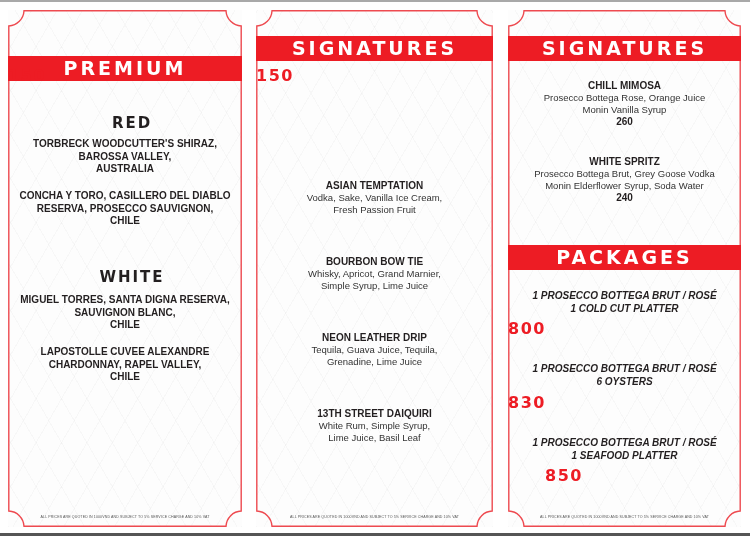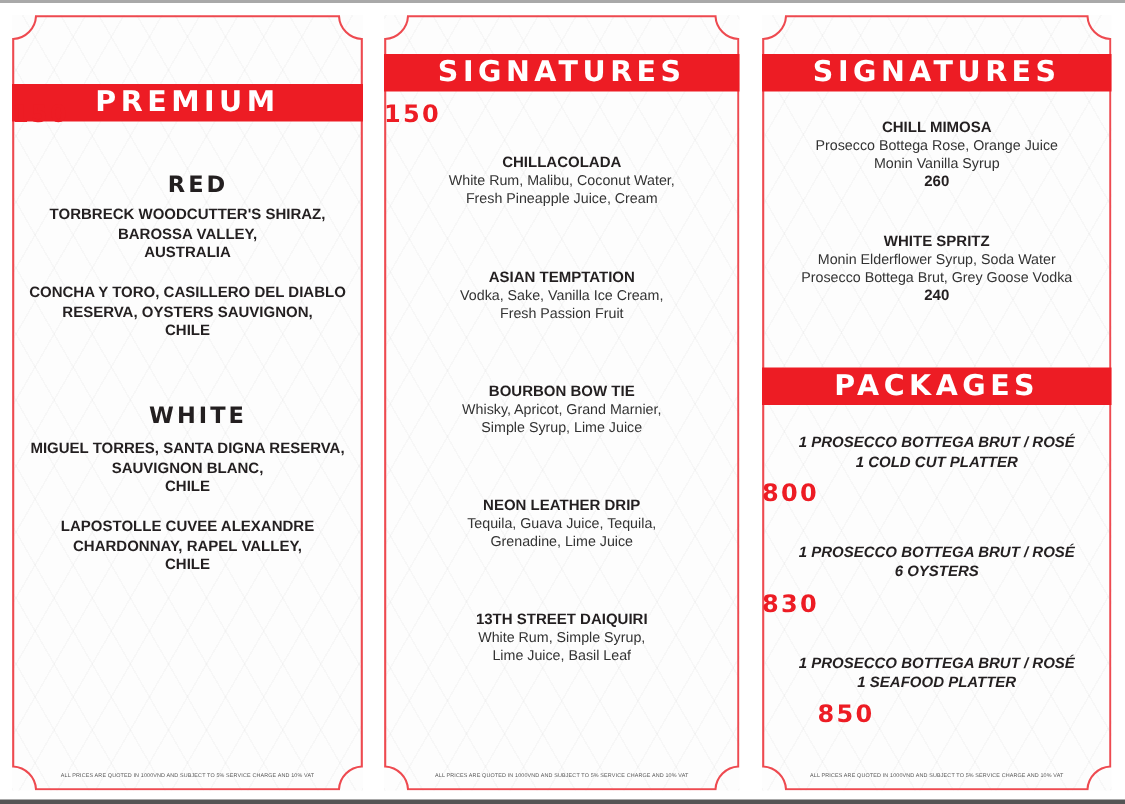--- a/index.html
+++ b/index.html
@@ -75,21 +75,21 @@
     <div class="red-price" style="top:56px;">150</div>
 
     <div class="sub-heading" style="top:104px;">RED</div>
     <div class="wine" style="top:128px;">
       <div>TORBRECK WOODCUTTER'S SHIRAZ,</div>
       <div>BAROSSA VALLEY,</div>
       <div>AUSTRALIA</div>
     </div>
     <div class="wine" style="top:180px;">
       <div>CONCHA Y TORO, CASILLERO DEL DIABLO</div>
-      <div>RESERVA, OYSTERS SAUVIGNON,</div>
+      <div>RESERVA, PROSECCO SAUVIGNON,</div>
       <div>CHILE</div>
     </div>
 
     <div class="sub-heading" style="top:258px;">WHITE</div>
     <div class="wine" style="top:284px;">
       <div>MIGUEL TORRES, SANTA DIGNA RESERVA,</div>
       <div>SAUVIGNON BLANC,</div>
       <div>CHILE</div>
     </div>
     <div class="wine" style="top:336px;">
@@ -103,25 +103,20 @@
 </div>
 
 <div class="panel" style="left:256px;width:237px;">
   <svg class="panel-frame" width="237" height="517" viewBox="0 0 237 517">
     <path d="M16,0.8 H221 A16,16 0 0 0 236.2,16 V501 A16,16 0 0 0 221,516.2 H16 A16,16 0 0 0 0.8,501 V16 A16,16 0 0 0 16,0.8 Z" fill="none" stroke="#ee4a50" stroke-width="1.4"></path>
   </svg>
   <div class="panel-content">
     <div class="band" style="top:26px;">SIGNATURES</div>
     <div class="red-price" style="top:56px;">150</div>
 
-    <div class="drink" style="top:93px;">
-      <div class="drink-name">CHILLACOLADA</div>
-      <div class="drink-desc">White Rum, Malibu, Coconut Water,</div>
-      <div class="drink-desc">Fresh Pineapple Juice, Cream</div>
-    </div>
     <div class="drink" style="top:170px;">
       <div class="drink-name">ASIAN TEMPTATION</div>
       <div class="drink-desc">Vodka, Sake, Vanilla Ice Cream,</div>
       <div class="drink-desc">Fresh Passion Fruit</div>
     </div>
     <div class="drink" style="top:246px;">
       <div class="drink-name">BOURBON BOW TIE</div>
       <div class="drink-desc">Whisky, Apricot, Grand Marnier,</div>
       <div class="drink-desc">Simple Syrup, Lime Juice</div>
     </div>
@@ -148,22 +143,22 @@
     <div class="band" style="top:26px;">SIGNATURES</div>
 
     <div class="drink" style="top:70px;">
       <div class="drink-name">CHILL  MIMOSA</div>
       <div class="drink-desc">Prosecco Bottega  Rose, Orange Juice</div>
       <div class="drink-desc">Monin Vanilla Syrup</div>
       <div class="drink-price">260</div>
     </div>
     <div class="drink" style="top:146px;">
       <div class="drink-name">WHITE SPRITZ</div>
+      <div class="drink-desc">Prosecco Bottega Brut, Grey Goose Vodka</div>
       <div class="drink-desc">Monin Elderflower Syrup, Soda Water</div>
-      <div class="drink-desc">Prosecco Bottega Brut, Grey Goose Vodka</div>
       <div class="drink-price">240</div>
     </div>
 
     <div class="band" style="top:235px;">PACKAGES</div>
 
     <div class="pkg" style="top:280px;">
       <div class="pkg-line">1 PROSECCO BOTTEGA BRUT / ROSÉ</div>
       <div class="pkg-line">1 COLD CUT PLATTER</div>
     </div>
     <div class="red-price" style="top:309px;">800</div>

